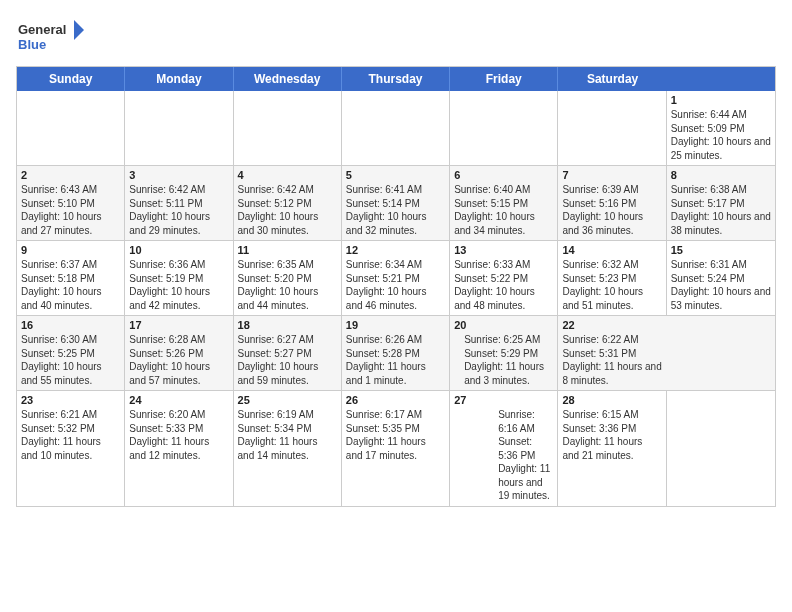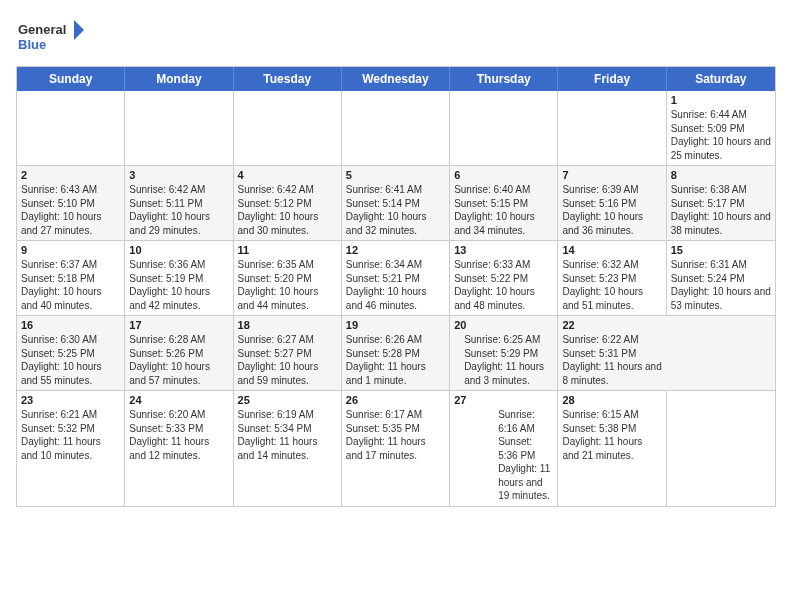--- a/index.html
+++ b/index.html
@@ -120,21 +120,20 @@
     <div class="title-block">
       <h1></h1>
       <h2></h2>
     </div>
   </div>
 
   <div class="calendar">
     <div class="cal-header">
     <div class="cal-header-cell">Sunday</div>
         <div class="cal-header-cell">Monday</div>
-        <div class="cal-header-cell">Tuesday</div>
         <div class="cal-header-cell">Wednesday</div>
         <div class="cal-header-cell">Thursday</div>
         <div class="cal-header-cell">Friday</div>
         <div class="cal-header-cell">Saturday</div>
       </div>
     <div class="cal-body">
     <div class="cal-row row-white">
           <div class="cal-cell empty"></div>
           <div class="cal-cell empty"></div>
           <div class="cal-cell empty"></div>
@@ -301,20 +300,20 @@
           </div>
           <div class="cal-cell">
             <div class="cell-day">27</div>
             <div class="cell-info" style="white-space: pre-line; margin-left: 44px;">Sunrise: 6:16 AM
 Sunset: 5:36 PM
 Daylight: 11 hours and 19 minutes.</div>
           </div>
           <div class="cal-cell">
             <div class="cell-day">28</div>
             <div class="cell-info" style="white-space: pre-line;">Sunrise: 6:15 AM
-Sunset: 5:38 PM
+Sunset: 3:36 PM
 Daylight: 11 hours and 21 minutes.</div>
           </div>
           <div class="cal-cell empty"></div>
         </div>
       </div>
   </div>
 </div>
 
 </body></html>

